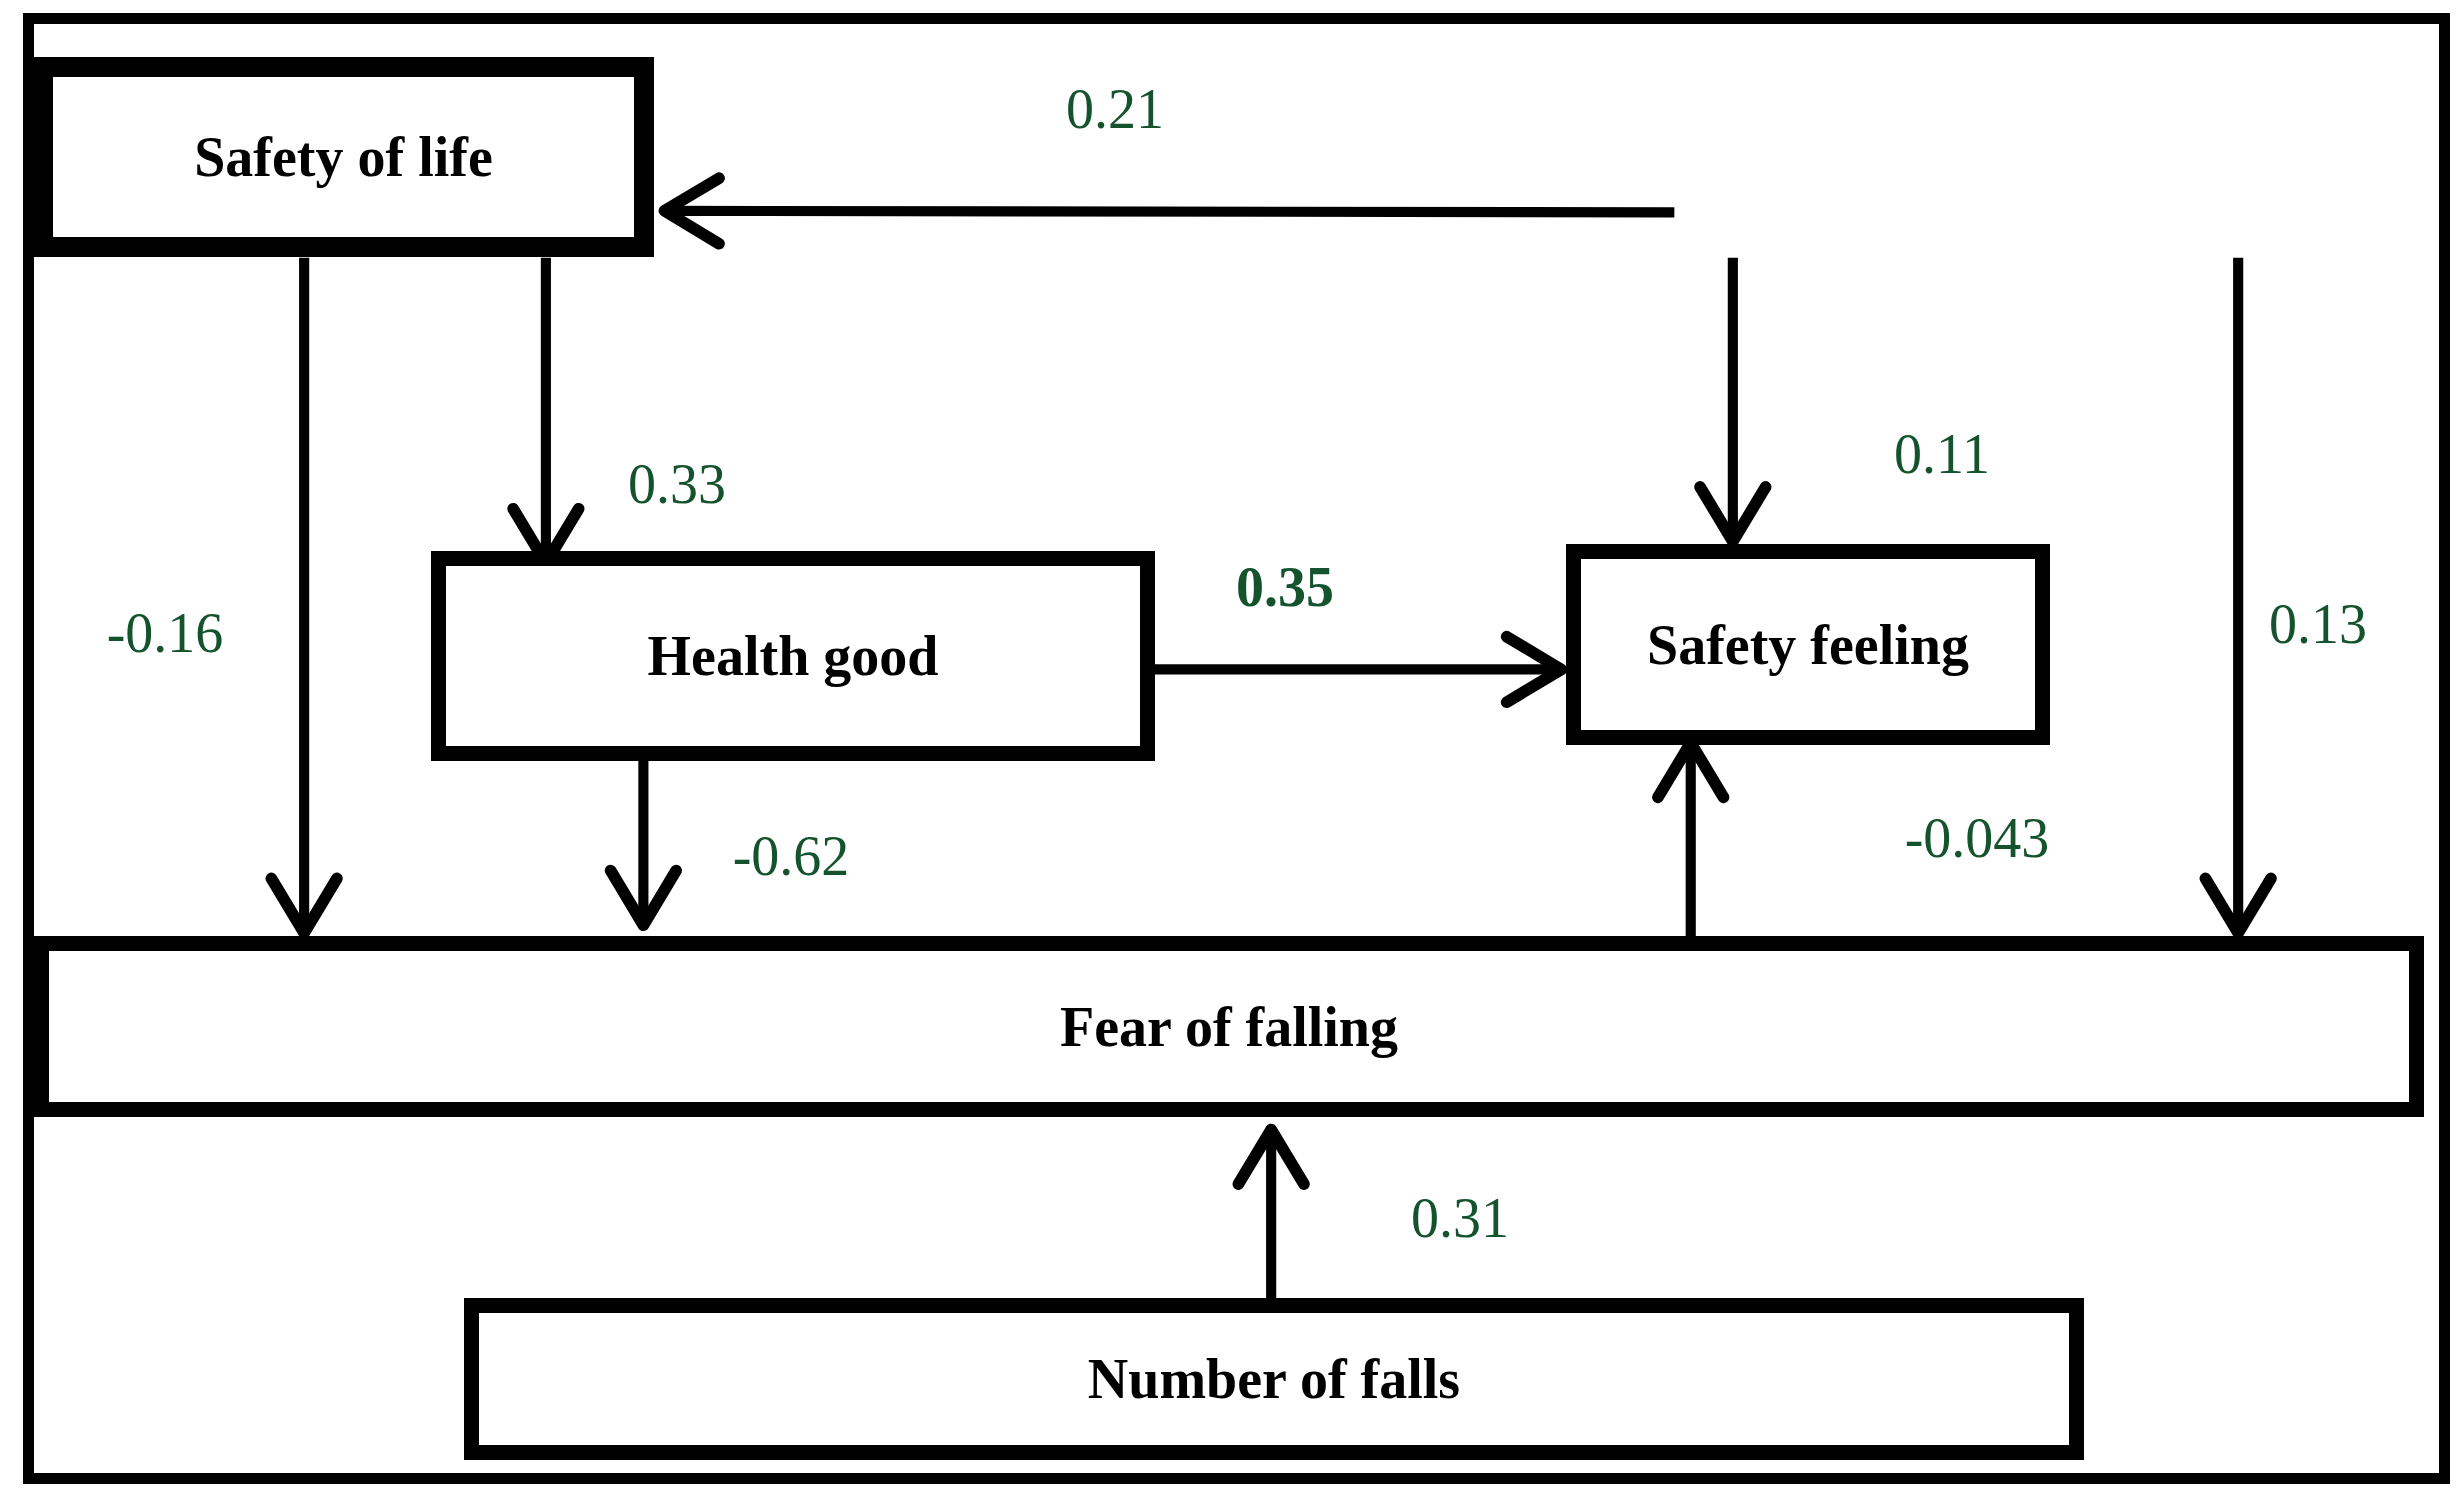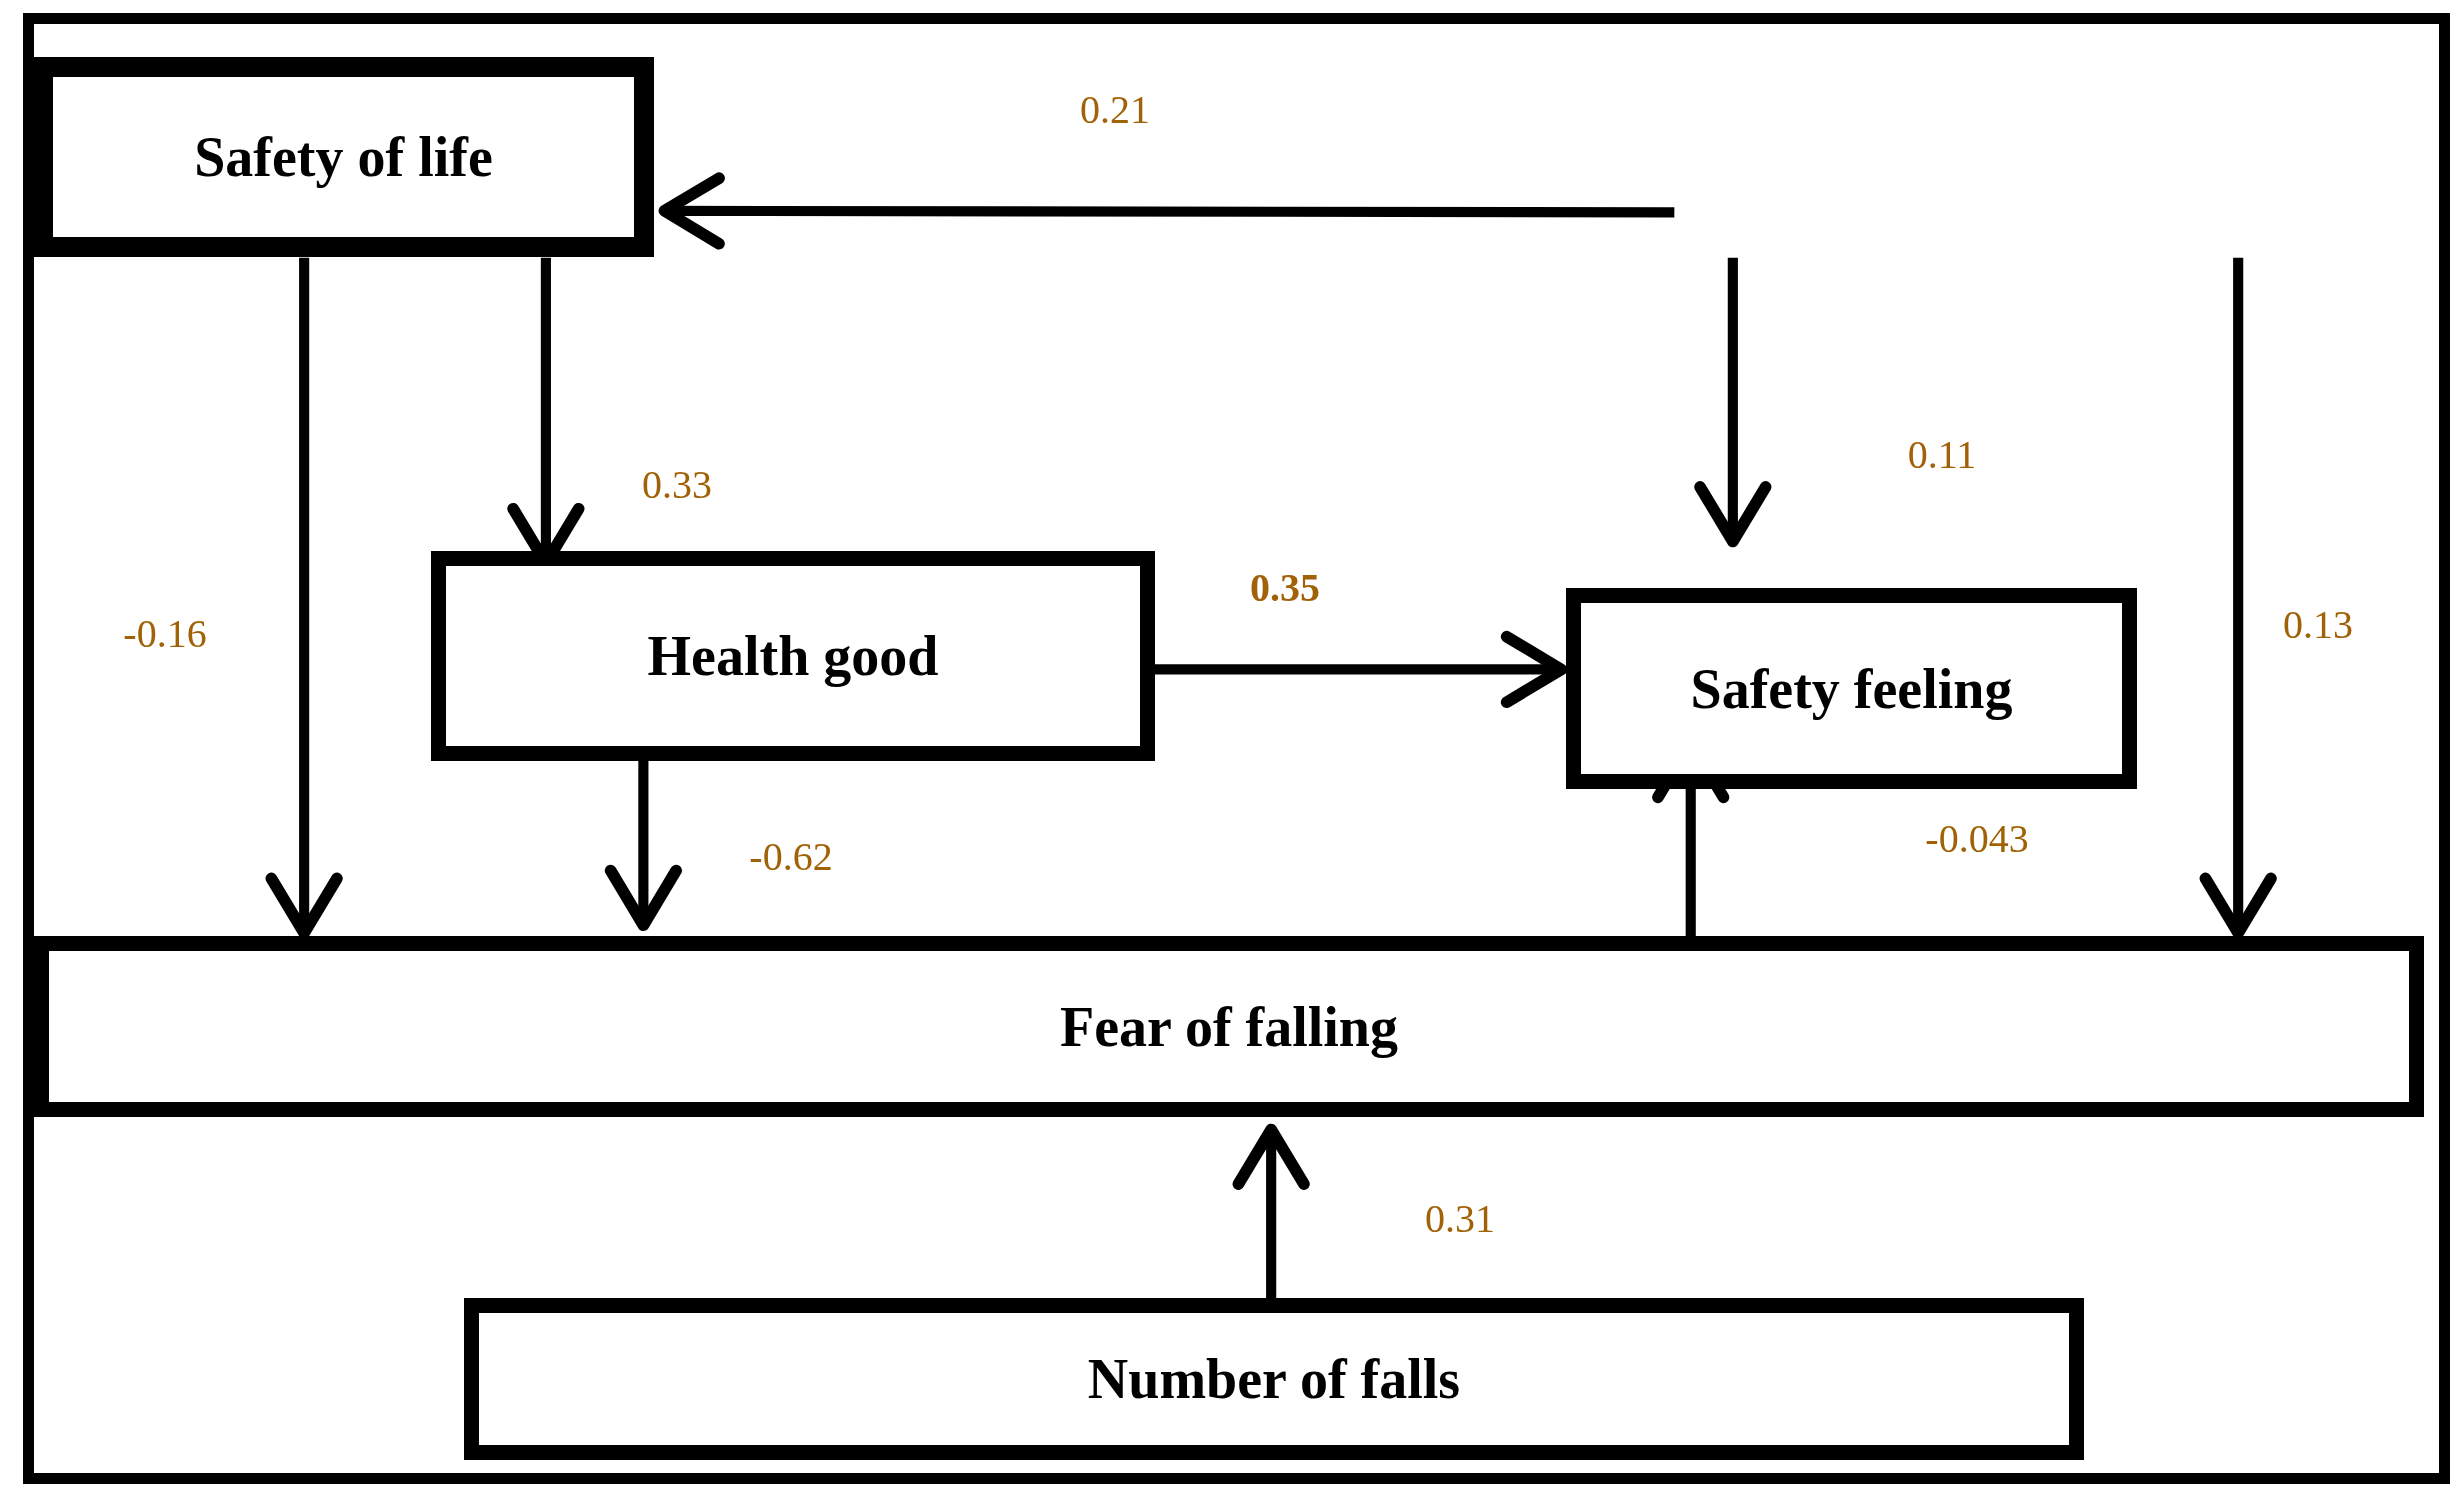--- a/index.html
+++ b/index.html
@@ -41,29 +41,29 @@
     align-items: center;
     justify-content: center;
     font-weight: 700;
     font-size: 56px;
     color: #000000;
     white-space: nowrap;
   }
   .node-quality  { left: 33px;   top: 57px;   width: 621px;  height: 200px; border-width: 20px; }
   .node-meaning  { left: 1675px; top: 15.6px;   width: 739px;  height: 242px; }
   .node-health   { left: 431px;  top: 551px;  width: 724px;  height: 210px; }
-  .node-safety   { left: 1566px; top: 544px;  width: 571px;  height: 201px; margin-top: 44px; }
+  .node-safety   { left: 1566px; top: 544px;  width: 484px;  height: 201px; }
   .node-fear     { left: 34px;   top: 936px; width: 2390px; height: 181px; }
   .node-number   { left: 464px;  top: 1298px; width: 1620px; height: 162px; }
   .coef {
     position: absolute;
     transform: translate(-50%, -50%);
     font-weight: 400;
-    font-size: 40px;
-    color: #a16207;
+    font-size: 56px;
+    color: #14532d;
     white-space: nowrap;
   }
   .coef-021  { left: 1115px; top: 109px;  }
   .coef-033  { left: 677px;  top: 484px;  }
   .coef-016  { left: 165px;  top: 633px;  }
   .coef-035  { left: 1285px; top: 587px; font-weight: bold;  }
   .coef-011  { left: 1942px; top: 454px;  }
   .coef-013  { left: 2318px; top: 624px;  }
   .coef-036  { left: 791px; top: 856px; }
   .coef-0043 { left: 1977px; top: 838px; }

